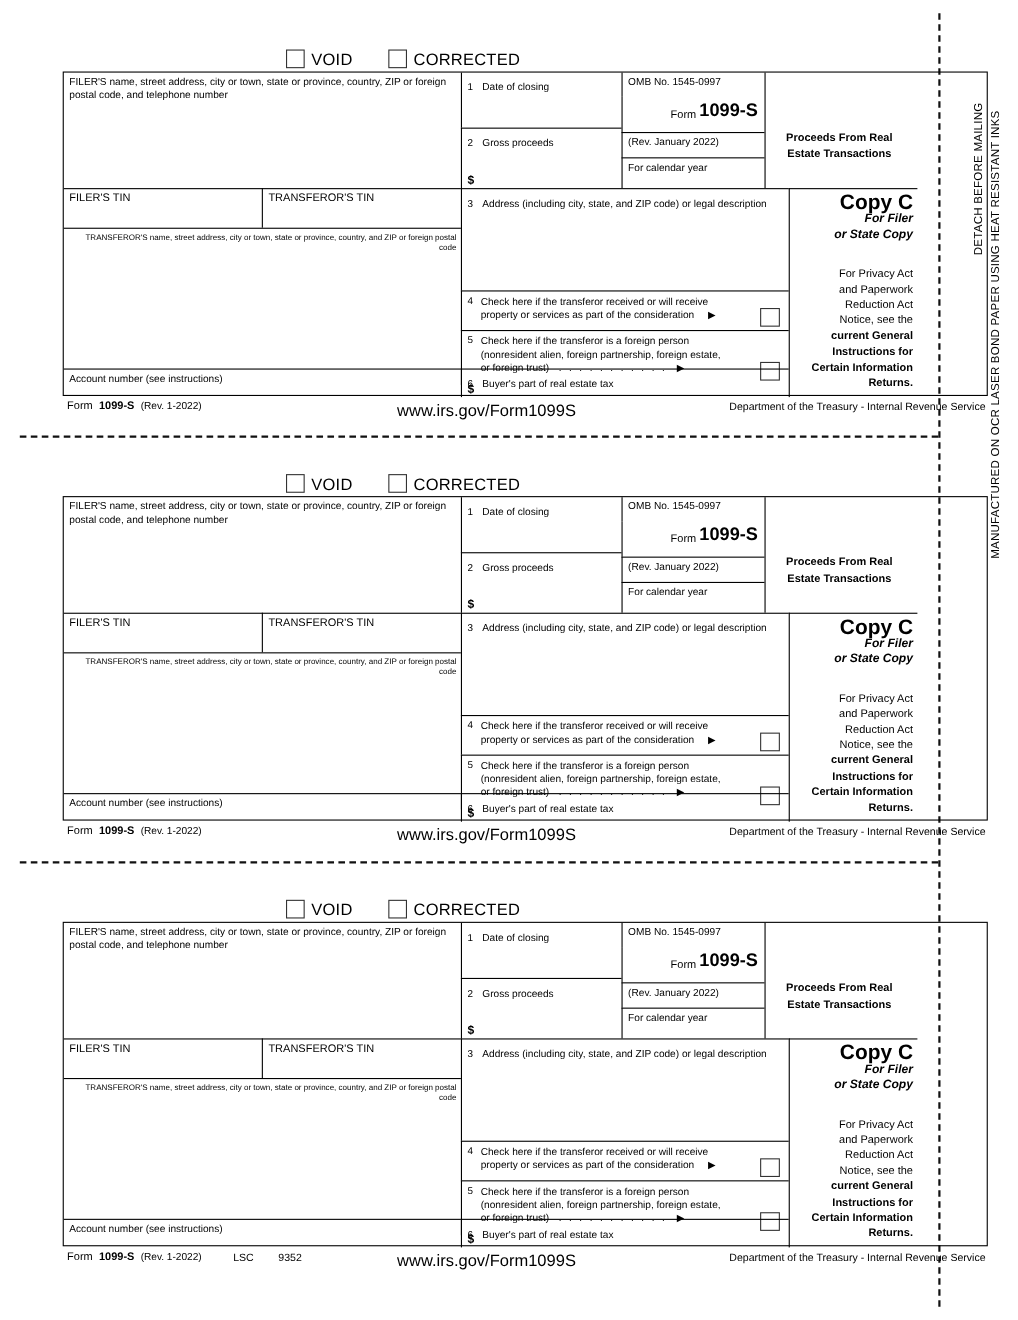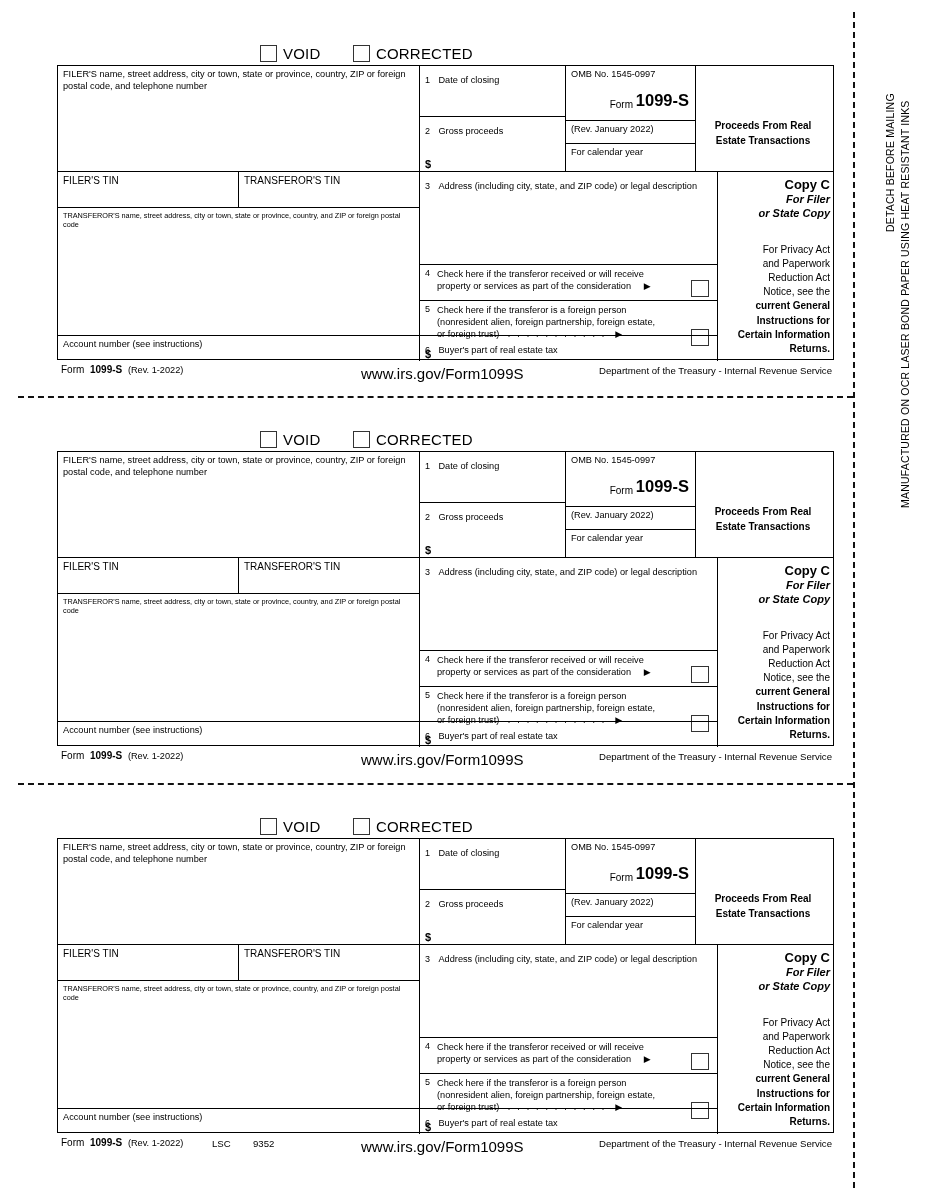--- a/index.html
+++ b/index.html
@@ -52,21 +52,21 @@
     letter-spacing: 0.2px;
     font-family: "Liberation Sans", sans-serif;
   }
   .side-text.s1 { left: 884px; top: 232px; }
   .side-text.s2 { left: 899px; top: 508px; }
 
   
   .copy {
     position: absolute;
     left: 57px;
-    width: 777px;
+    width: 841px;
   }
   .copy.c1 { top: 45px; }
   .copy.c2 { top: 431px; }
   .copy.c3 { top: 818px; }
 
   .voidrow {
     position: relative;
     height: 20px;
     margin-left: 203px;
   }
@@ -92,26 +92,26 @@
     height: 295px;
     box-sizing: border-box;
   }
 
   
   .cell { position: absolute; box-sizing: border-box; }
   .bt { border-top: 1px solid #000; }
   .bl { border-left: 1px solid #000; }
   .br { border-right: 1px solid #000; }
 
-  .t7 { font-size: 7.3px; }
+  .t7 { font-size: 7.3px; text-align: right; }
   .t9 { font-size: 9.2px; }
   .t10 { font-size: 10px; }
   .t11 { font-size: 11px; font-style: italic; }
   .t12 { font-size: 10px; }
-  .t13 { font-size: 13px; }
+  .t13 { font-size: 19px; }
   .t16 { font-size: 16.5px; }
   .bold { font-weight: bold; }
   .center { text-align: center; }
 
   .num { font-size: 9px; }
   .pad { padding: 3px 4px 0 5px; }
 
   .dollar {
     position: absolute;
     left: 5px;

